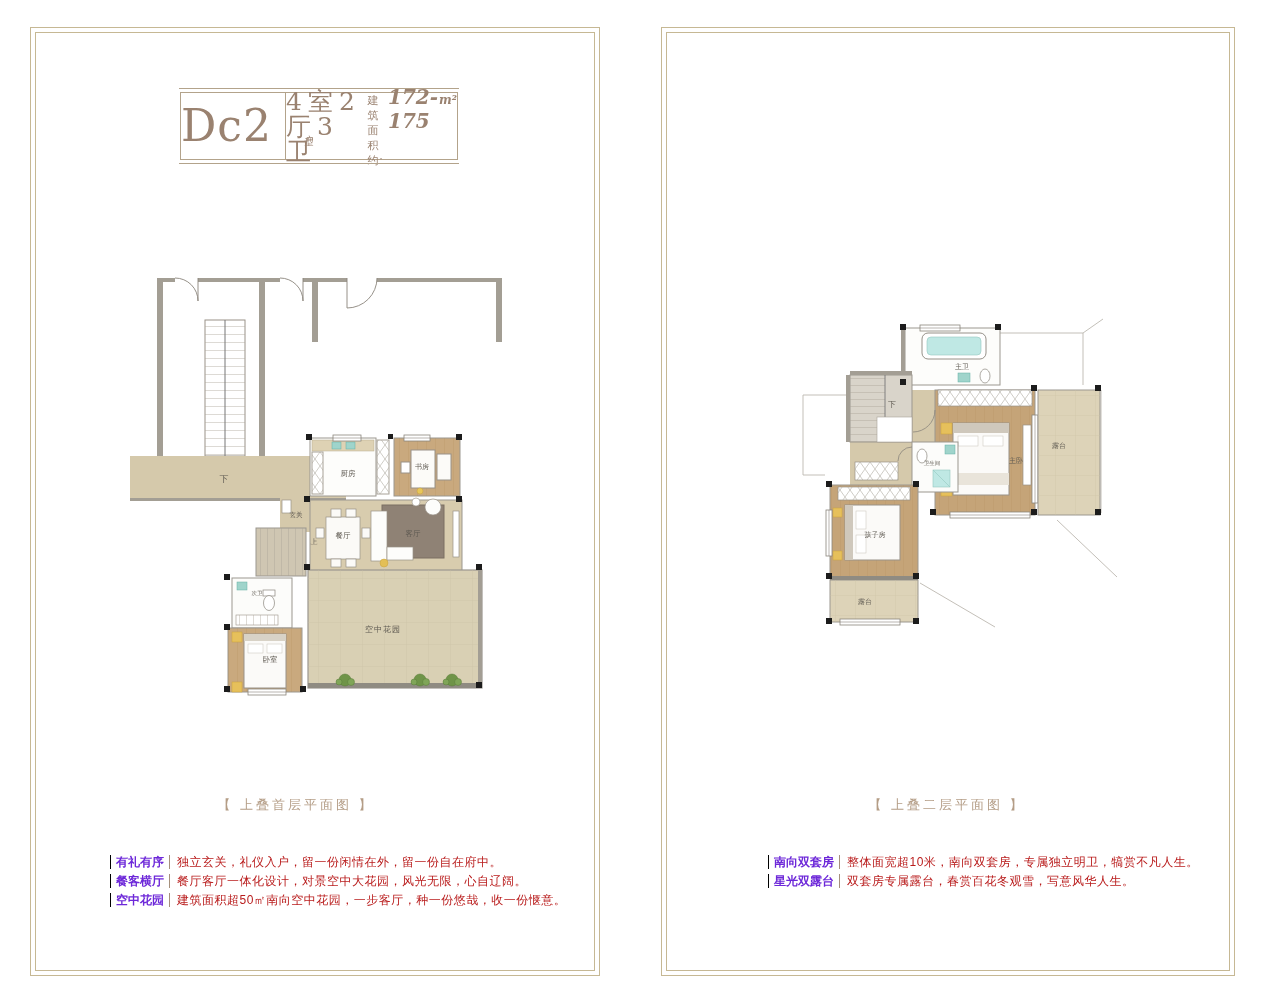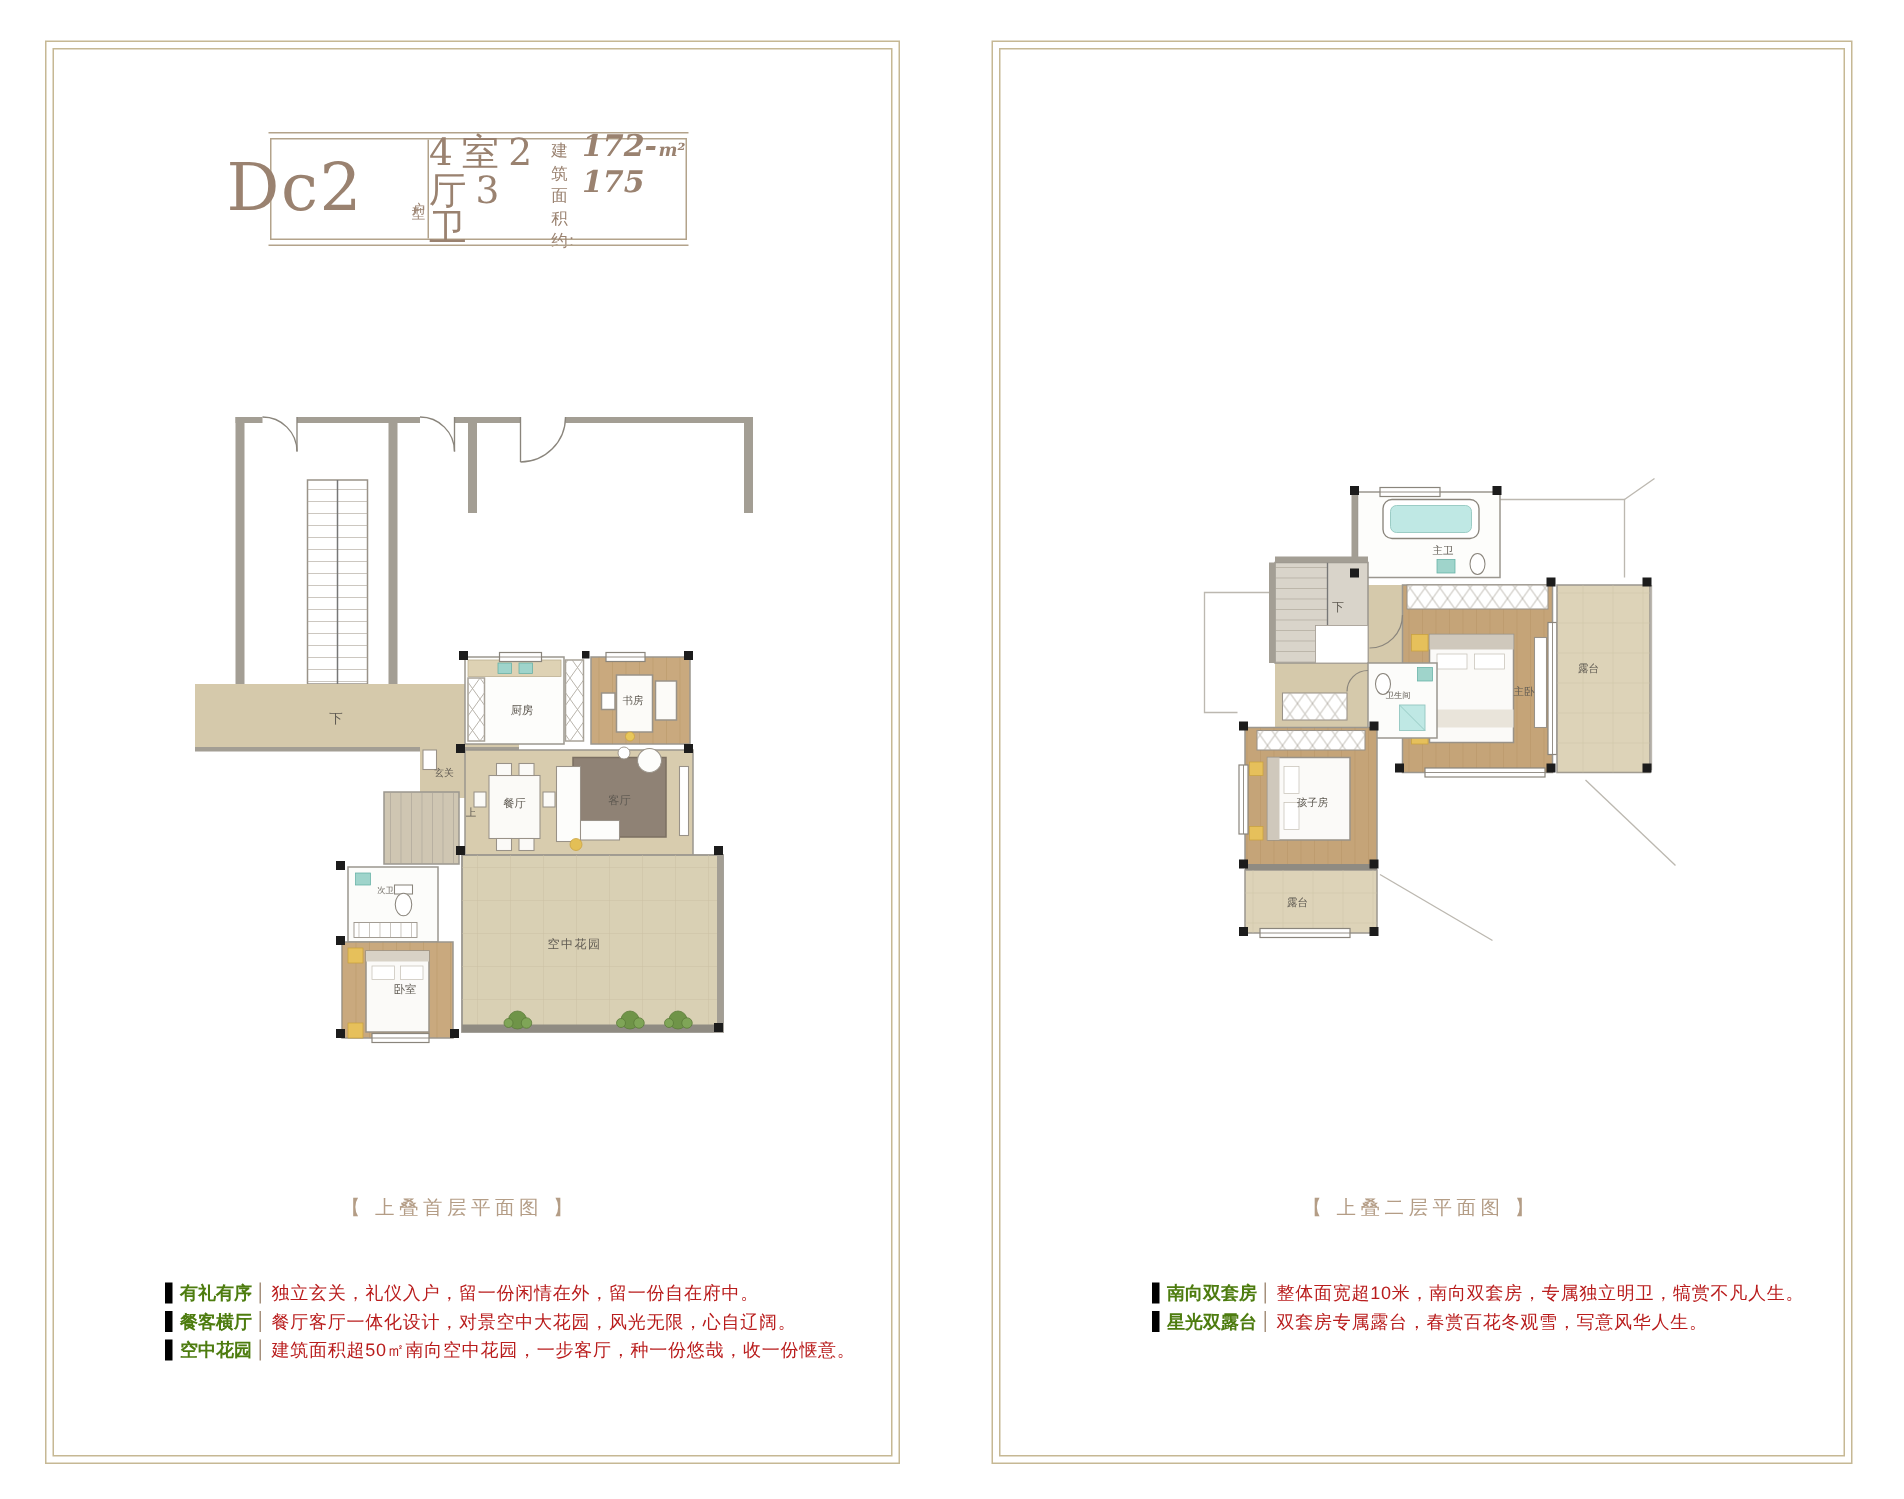--- a/index.html
+++ b/index.html
@@ -6,39 +6,39 @@
   .canvas{position:relative;width:1269px;height:999px;background:#ffffff;overflow:hidden;
           font-family:"Liberation Sans",sans-serif;}
   
   .panel{position:absolute;border:1px solid #c6b894;}
   .panel .inner{position:absolute;inset:4px;border:1px solid #c6b894;}
   
   .header-box{position:absolute;left:180px;top:92px;width:276px;height:66px;
               border:1px solid #b3a38b;display:flex;align-items:stretch;background:#fff;}
   .header-box::before{content:"";position:absolute;left:-2px;right:-2px;top:-5px;border-top:1px solid #b3a38b;}
   .header-box::after{content:"";position:absolute;left:-2px;right:-2px;bottom:-5px;border-bottom:1px solid #b3a38b;}
-  .hb-left{width:104px;display:flex;justify-content:flex-end;align-items:center;border-right:1px solid #b3a38b;gap:28px;}
+  .hb-left{width:104px;display:flex;justify-content:space-between;align-items:center;border-right:1px solid #b3a38b;gap:28px;}
   .unit-code{font-family:"DejaVu Serif",serif;font-size:44px;color:#9a8270;letter-spacing:1px;line-height:1;}
   .unit-suffix{writing-mode:vertical-rl;font-size:9px;color:#9a8270;letter-spacing:3px;margin:8px 0 0 2px;}
   .hb-right{flex:1;display:flex;flex-direction:row;justify-content:center;align-items:center;gap:2px;}
   .hb-layout{font-family:"DejaVu Serif",serif;font-size:25px;color:#9a8270;letter-spacing:6px;line-height:1;}
   .hb-area{display:flex;align-items:baseline;color:#9a8270;}
   .hb-area .lbl{font-size:11px;letter-spacing:1px;margin-right:4px;}
   .hb-area .val{font-family:"DejaVu Serif",serif;font-style:italic;font-weight:bold;font-size:20px;}
   .hb-area .unit{font-family:"DejaVu Serif",serif;font-style:italic;font-weight:bold;font-size:12px;margin-left:1px;}
   
   .caption{position:absolute;top:796px;text-align:center;font-size:13px;letter-spacing:3px;color:#b49d86;}
-  .caption.l{left:30px;width:552px;}
+  .caption.l{left:20px;width:552px;}
   .caption.r{left:661px;width:572px;}
   
   .bullets{position:absolute;top:855px;}
   .bullets.l{left:110px;}
   .bullets.r{left:768px;}
   .bullet{white-space:nowrap;font-size:12px;margin-bottom:5px;height:14px;line-height:14px;}
-  .b-label{font-weight:bold;color:#4d7c0f;border-left:5px solid #000000;border-right:1px solid #a5907c;
+  .b-label{font-weight:bold;color:#6d28d9;border-left:1px solid #000000;border-right:1px solid #a5907c;
            padding:0 5px;margin-right:7px;}
   .b-text{color:#b91c1c;letter-spacing:0.5px;}
   
   .plan{position:absolute;}
   .plan text{font-family:"Liberation Sans",sans-serif;fill:#5f5a52;}
 </style>
 </head>
 <body>
 
 <div class="canvas">

